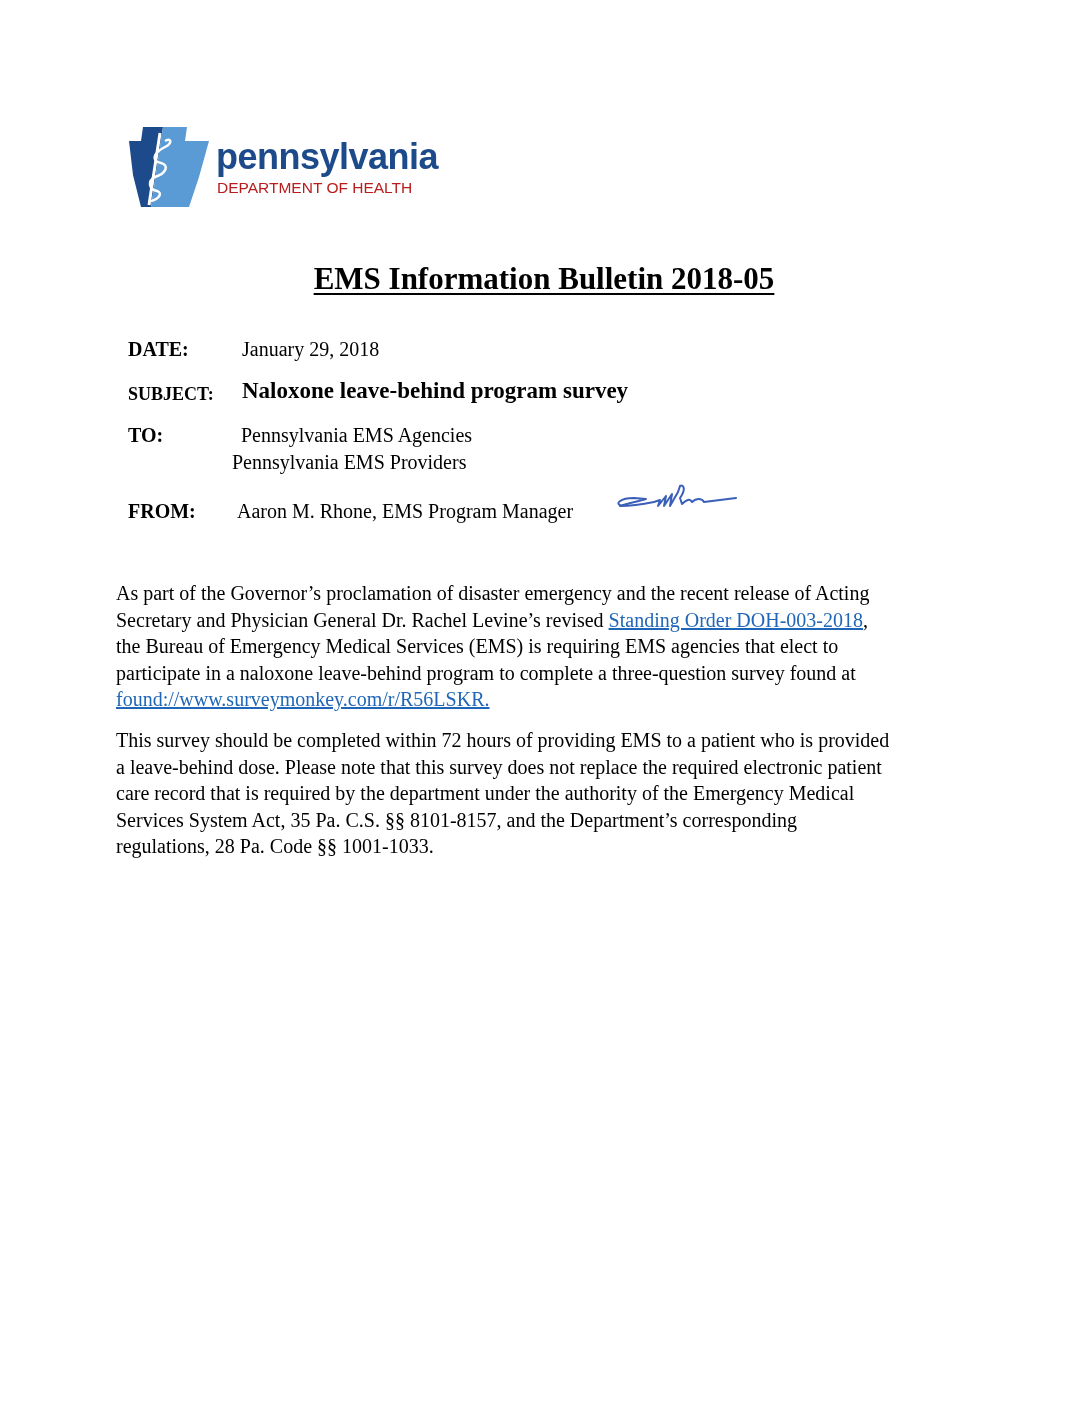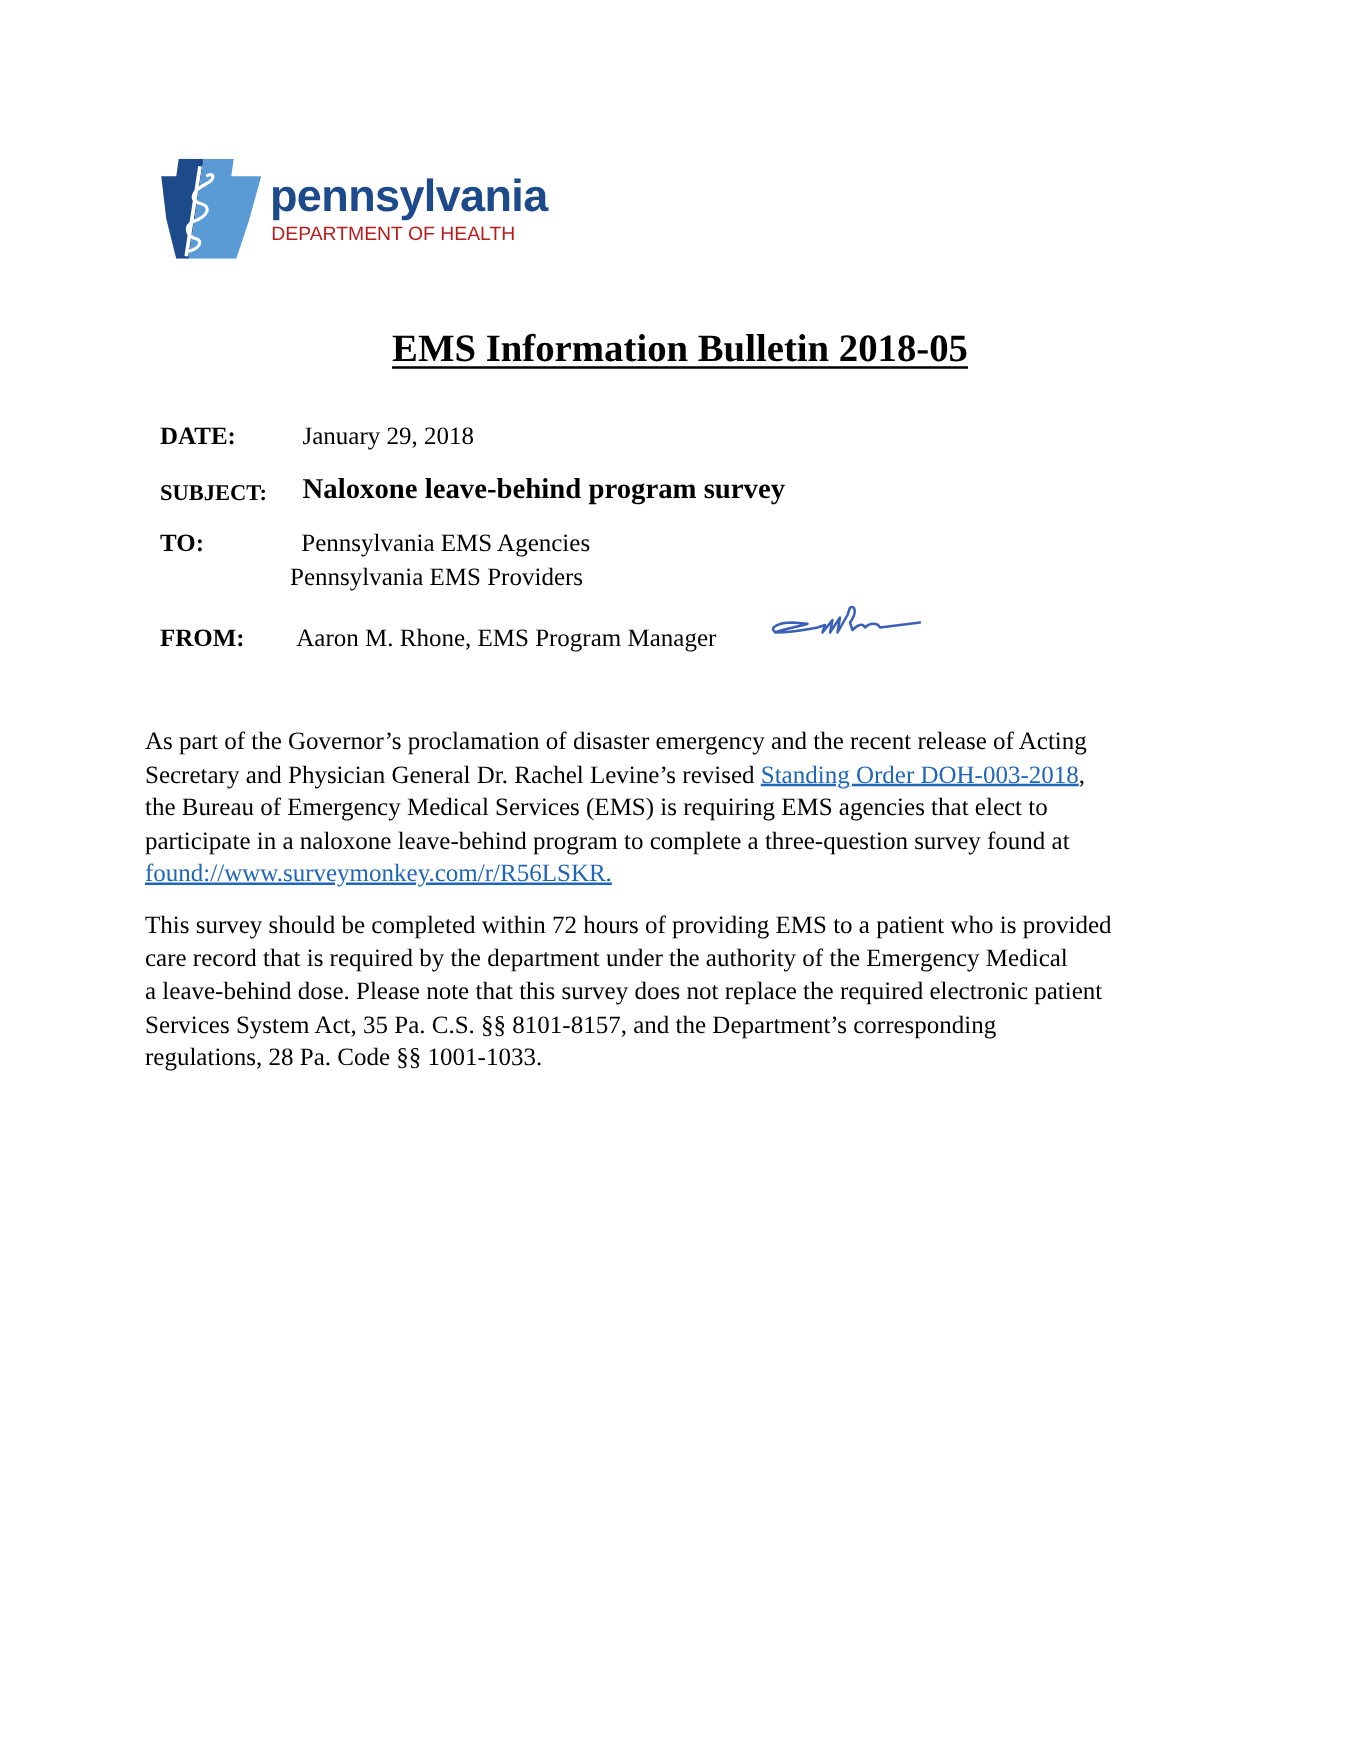--- a/index.html
+++ b/index.html
@@ -87,17 +87,17 @@
 <div class="para" style="top:580px;">
   <span class="line">As part of the Governor’s proclamation of disaster emergency and the recent release of Acting</span>
   <span class="line"><span>Secretary and Physician General Dr. Rachel Levine’s revised </span><a class="link" href="#">Standing Order DOH-003-2018</a><span>,</span></span>
   <span class="line">the Bureau of Emergency Medical Services (EMS) is requiring EMS agencies that elect to</span>
   <span class="line">participate in a naloxone leave-behind program to complete a three-question survey found at</span>
   <span class="line"><a class="link" href="#">found://www.surveymonkey.com/r/R56LSKR.</a></span>
 </div>
 
 <div class="para" style="top:727px;">
   <span class="line">This survey should be completed within 72 hours of providing EMS to a patient who is provided</span>
+  <span class="line">a leave-behind dose.  Please note that this survey does not replace the required electronic patient</span>
   <span class="line">care record that is required by the department under the authority of the Emergency Medical</span>
-  <span class="line">a leave-behind dose.  Please note that this survey does not replace the required electronic patient</span>
   <span class="line">Services System Act, 35 Pa. C.S. §§ 8101-8157, and the Department’s corresponding</span>
   <span class="line">regulations, 28 Pa. Code §§ 1001-1033.</span>
 </div>
 
 </body></html>

